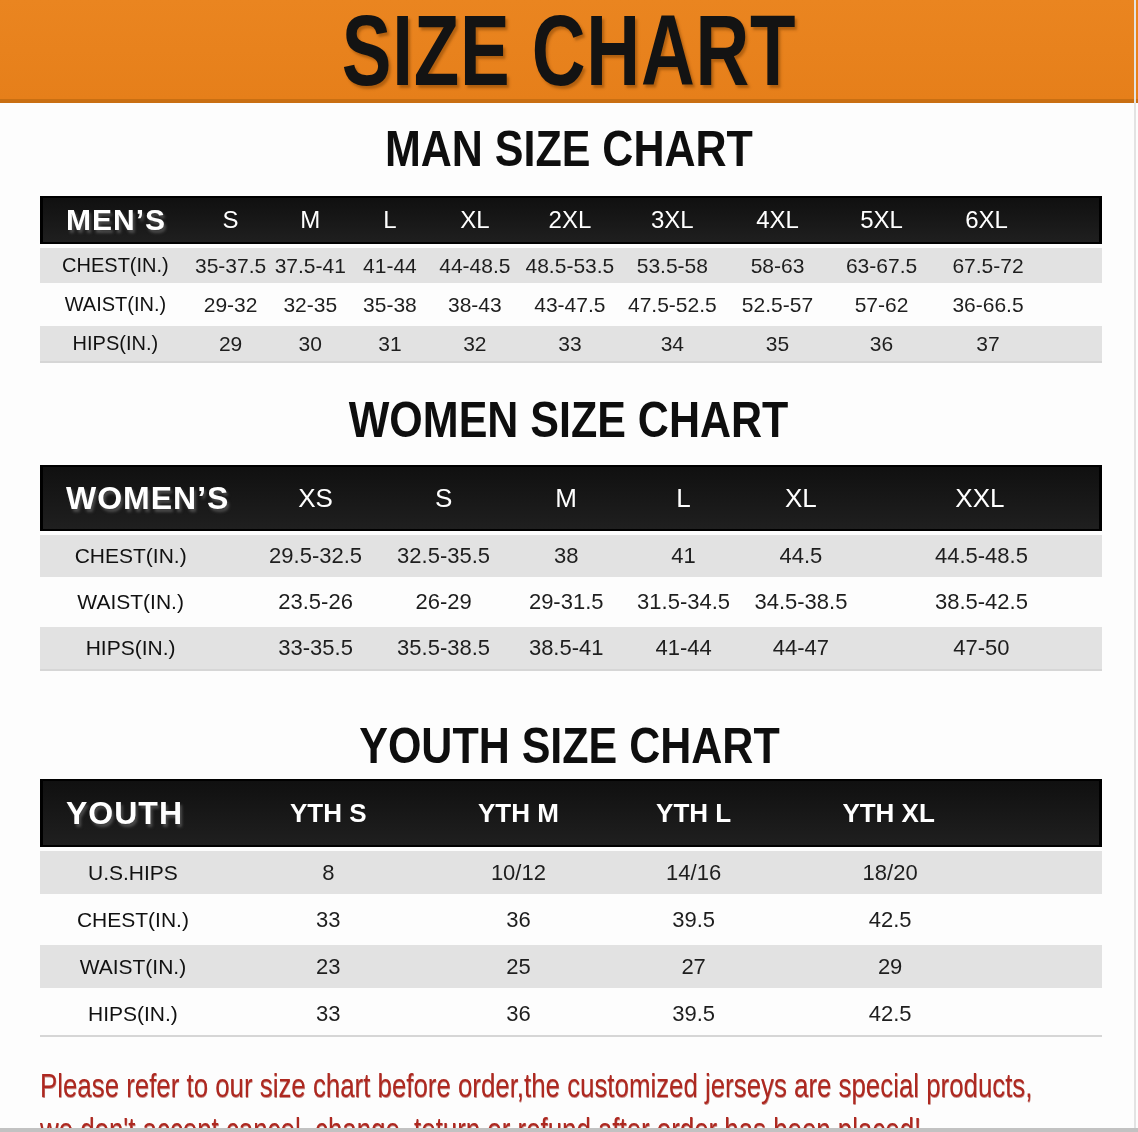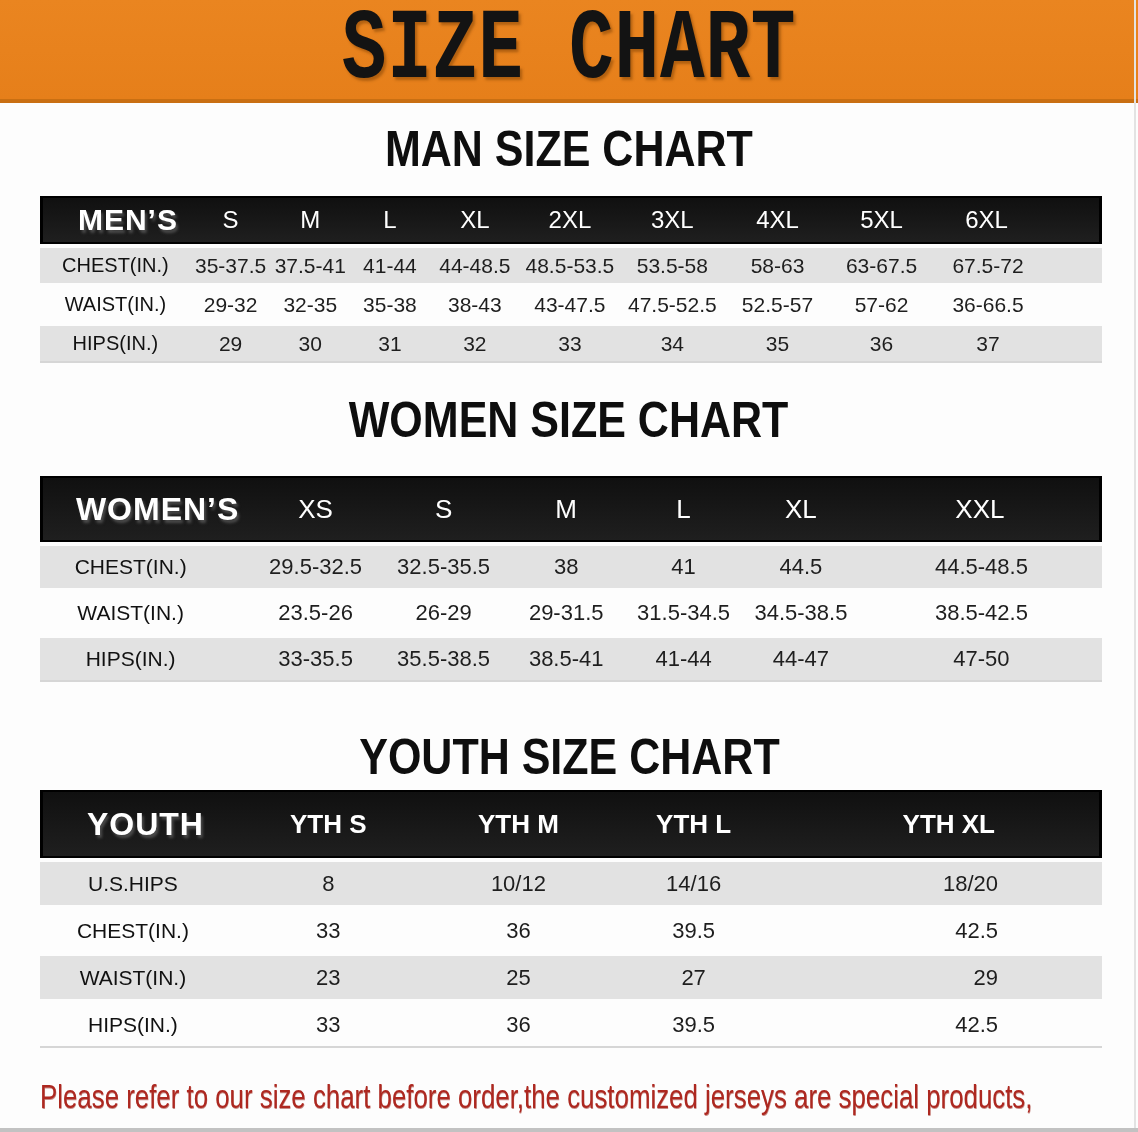--- a/index.html
+++ b/index.html
@@ -9,21 +9,21 @@
     font-family: "Liberation Sans", sans-serif;
     position: relative;
     overflow: hidden;
   }
 
   
   .banner {
     height: 99px;
     background: linear-gradient(#ea8520, #e67f1a);
     border-bottom: 4px solid #c96f12;
-    display: flex; align-items: center; justify-content: center; font-family: Liberation Mono, monospace;
+    display: flex; align-items: center; justify-content: center;
   }
   .banner-title {
     display: inline-block;
     font-weight: bold;
     font-size: 98px;
     line-height: 98px;
     color: #131313;
     letter-spacing: 1px;
     white-space: nowrap;
     transform: scale(0.76, 1.02);
@@ -49,36 +49,36 @@
 
   
   table.size-table {
     width: 1062px;
     margin-left: 40px;
     border-collapse: separate;
     border-spacing: 0;
     table-layout: fixed;
   }
   .mt-men   { margin-top: 22px; }
-  .mt-women { margin-top: 31px; }
+  .mt-women { margin-top: 20px; }
   .mt-youth { margin-top: 8px; }
 
   .size-table thead th {
     background: linear-gradient(#101010, #1f1f1f);
     color: #ffffff;
     text-align: center;
     vertical-align: middle;
     border-top: 2px solid #000;
     border-bottom: 2px solid #000;
   }
   .size-table thead th:first-child { border-left: 3px solid #000; }
   .size-table thead th:last-child  { border-right: 3px solid #000; }
 
   .size-table thead th.group-label {
-    text-align: center;
+    text-align: left;
     padding-left: 23px;
     font-weight: bold;
     letter-spacing: 1px;
     text-shadow: 2px 3px 3px rgba(120,120,120,0.55);
   }
   .t-men   thead th { height: 42px; font-size: 24px; font-weight: normal; }
   .t-men   thead th.group-label { font-size: 30px; font-weight: bold; }
   .t-women thead th { height: 60px; font-size: 26px; font-weight: normal; }
   .t-women thead th.group-label { font-size: 32px; font-weight: bold; }
   .t-youth thead th { height: 62px; font-size: 26px; font-weight: bold; }
@@ -99,21 +99,21 @@
   .t-women tbody td.row-label { font-size: 21px; padding-right: 30px; }
   .t-youth tbody td.row-label { font-size: 21px; }
 
   .row-gray  td { background: #e2e2e2; }
   .row-white td { background: #fdfdfd; }
   .size-table tbody tr:last-child td { border-bottom: 2px solid #d6d6d6; }
 
   
   .t-men   th:last-child, .t-men   td:last-child { padding-right: 60px; }
   .t-women th:last-child, .t-women td:last-child { }
-  .t-youth th:last-child, .t-youth td:last-child { padding-right: 104px; text-align: right; }
+  .t-youth th:last-child, .t-youth td:last-child { padding-right: 104px; }
 
   
   .disclaimer { margin: 26px 0 0 40px; }
   .disclaimer-line { height: 44px; }
   .disclaimer-line .cond-red {
     display: inline-block;
     font-size: 34px;
     line-height: 44px;
     color: #ad2820;
     white-space: nowrap;

